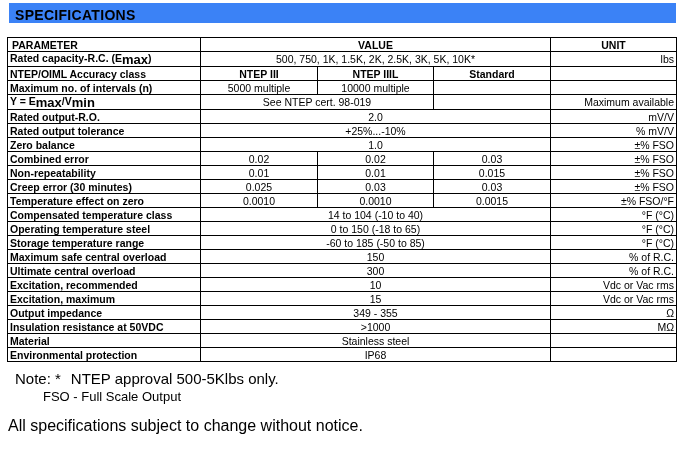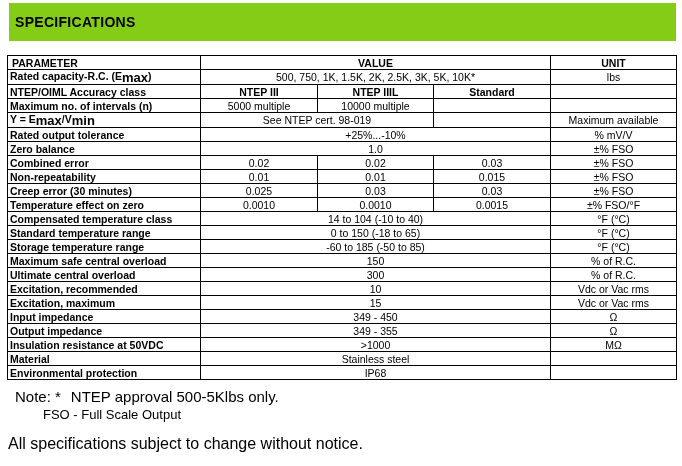--- a/index.html
+++ b/index.html
@@ -2,39 +2,39 @@
 <html><head>
 <meta charset="utf-8">
 <style>
   html, body { margin:0; padding:0; }
   body {
     width:682px; height:466px; background:#ffffff;
     font-family:"Liberation Sans", sans-serif; color:#000;
   }
   .page { padding:3px 6px 0 7px; }
   .title-bar {
-    margin-left:2px; height:38px; background:#84cc16;
-    display:flex; align-items:center; padding-left:6px;
+    margin-left:2px; height:20px; background:#3b82f6;
+    display:flex; align-items:flex-end; padding-left:6px;
     font-weight:bold; font-size:14px; letter-spacing:0.3px;
   }
   table.spec {
     border-collapse:collapse; table-layout:fixed;
     width:669px; margin-top:14px;
   }
   table.spec td, table.spec th {
     border:1.5px solid #000;
     font-size:10.5px; line-height:12px; height:13px;
     padding:0 2px; overflow:hidden; white-space:nowrap;
   }
   th.hdr { font-weight:bold; text-align:center; font-size:11px; height:15px; }
   th.hdr.p { text-align:left; padding-left:4px; }
   td.param { text-align:left; font-weight:bold; padding-left:4px; }
   td.val  { text-align:center; }
   td.val.bold { font-weight:bold;text-align:center; }
-  td.unit { text-align:center; }
+  td.unit { text-align:right; }
   sub { font-size:13px; vertical-align:-2px; font-weight:bold; }
   .note-line { margin:8px 0 0 8px; font-size:15px; }
   .note-line .gap { display:inline-block; width:10px; }
   .fso-line { margin:2px 0 0 36px; font-size:13px; }
   .disclaimer { margin:13px 0 0 1px; font-size:16px; }
 </style>
 </head>
 <body>
 
 <div class="page">
@@ -80,20 +80,25 @@
         <td class="unit"></td>
       </tr>
 
       <tr>
         <td class="param"><span>Y = E</span><sub>max</sub><span>/V</span><sub>min</sub></td>
         <td class="val" colspan="2">See NTEP cert. 98-019</td>
         <td class="val"></td>
         <td class="unit">Maximum available</td>
       </tr>
 
+      <tr>
+        <td class="param">Rated output-R.O.</td>
+        <td class="val" colspan="3">2.0</td>
+        <td class="unit">mV/V</td>
+      </tr>
 
       <tr>
         <td class="param">Rated output tolerance</td>
         <td class="val" colspan="3">+25%...-10%</td>
         <td class="unit">% mV/V</td>
       </tr>
 
       <tr>
         <td class="param">Zero balance</td>
         <td class="val" colspan="3">1.0</td>
@@ -133,21 +138,21 @@
       </tr>
 
 
       <tr>
         <td class="param">Compensated temperature class</td>
         <td class="val" colspan="3">14 to 104 (-10 to 40)</td>
         <td class="unit">°F (°C)</td>
       </tr>
 
       <tr>
-        <td class="param">Standard temperature range</td>
+        <td class="param">Operating temperature steel</td>
         <td class="val" colspan="3">0 to 150 (-18 to 65)</td>
         <td class="unit">°F (°C)</td>
       </tr>
 
       <tr>
         <td class="param">Storage temperature range</td>
         <td class="val" colspan="3">-60 to 185 (-50 to 85)</td>
         <td class="unit">°F (°C)</td>
       </tr>
 
@@ -168,25 +173,20 @@
         <td class="val" colspan="3">10</td>
         <td class="unit">Vdc or Vac rms</td>
       </tr>
 
       <tr>
         <td class="param">Excitation, maximum</td>
         <td class="val" colspan="3">15</td>
         <td class="unit">Vdc or Vac rms</td>
       </tr>
 
-      <tr>
-        <td class="param">Input impedance</td>
-        <td class="val" colspan="3">349 - 450</td>
-        <td class="unit">Ω</td>
-      </tr>
 
       <tr>
         <td class="param">Output impedance</td>
         <td class="val" colspan="3">349 - 355</td>
         <td class="unit">Ω</td>
       </tr>
 
       <tr>
         <td class="param">Insulation resistance at 50VDC</td>
         <td class="val" colspan="3">&gt;1000</td>

